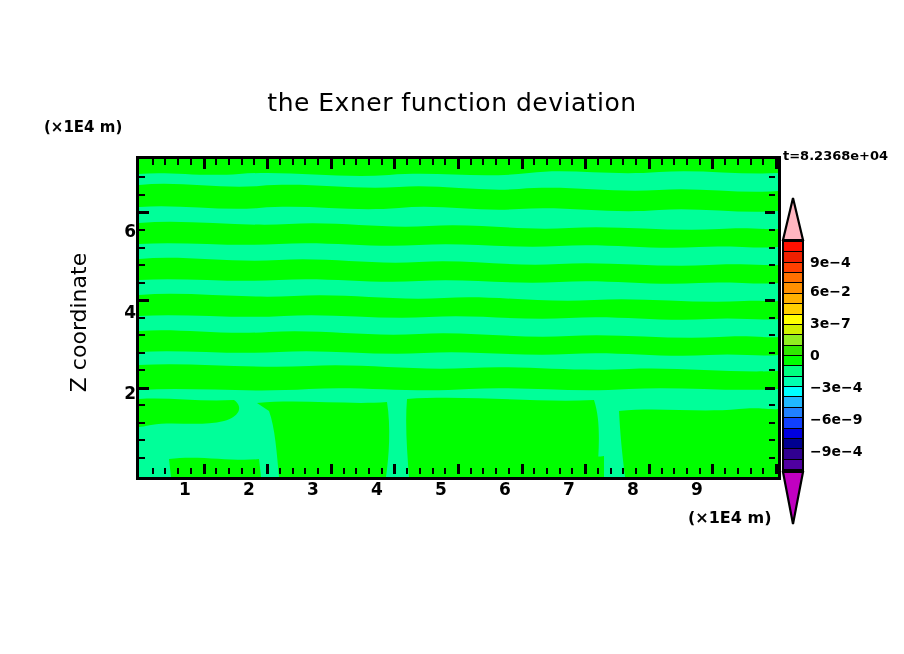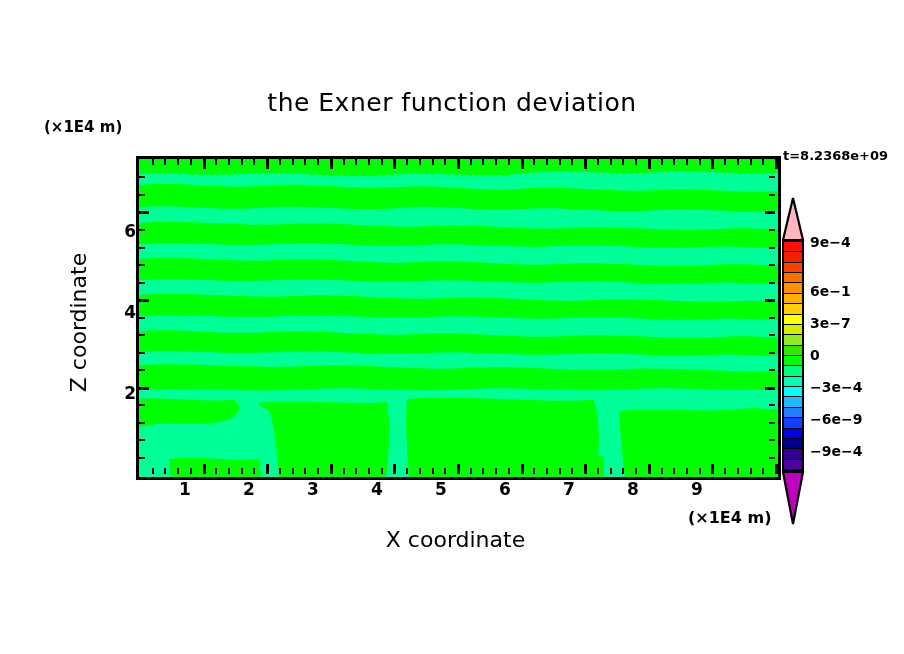--- a/index.html
+++ b/index.html
@@ -46,21 +46,21 @@
          font-family:"DejaVu Sans",sans-serif;}
   #cbbox{position:absolute;left:2px;top:43px;width:22px;height:232px;border:2px solid #000;box-sizing:border-box;}
 </style>
 </head>
 <body>
 
 <div id="stage">
 
   <div class="txt" id="title">the Exner function deviation</div>
   <div class="txt" id="zunit">(×1E4 m)</div>
-  <div class="txt" id="tstamp">t=8.2368e+09</div>
+  <div class="txt" id="tstamp">t=8.2368e+04</div>
 
   <div id="plotframe">
     <div id="fieldclip">
       <svg width="639" height="318" viewBox="0 0 639 318" preserveAspectRatio="none">
         <rect x="0" y="0" width="639" height="318" fill="#00ff99"></rect>
         <g fill="#00ff00">
           <path d="M0,0 L639,0 L639,14 C600,16 560,10 520,13 C470,17 430,9 390,14
                    C340,20 300,12 250,16 C200,20 150,11 100,15 C60,18 30,12 0,15 Z"></path>
           <path d="M0,26 C40,22 80,30 120,27 C170,23 210,31 260,28 C300,25 340,33 380,30
                    C430,26 470,34 520,31 C560,28 600,35 639,32 L639,52
@@ -113,21 +113,20 @@
   <div class="txt xtlab" style="left:421px;">5</div>
   <div class="txt xtlab" style="left:485px;">6</div>
   <div class="txt xtlab" style="left:549px;">7</div>
   <div class="txt xtlab" style="left:613px;">8</div>
   <div class="txt xtlab" style="left:677px;">9</div>
 
   <div class="txt ytlab" style="top:383px;">2</div>
   <div class="txt ytlab" style="top:302px;">4</div>
   <div class="txt ytlab" style="top:221px;">6</div>
 
-  <div class="txt" id="xlabel">X coordinate</div>
   <div class="txt" id="ylabel">Z coordinate</div>
   <div class="txt" id="xunit">(×1E4 m)</div>
 
   <div id="cbwrap">
     <svg width="26" height="46" style="position:absolute;left:0;top:0;">
       <polygon points="13,2 23,44 3,44" fill="#ffb6c1" stroke="#000" stroke-width="2.2"></polygon>
     </svg>
     <div id="cbbands">
         <div class="cbband" style="top: 45px; height: 10.9636px; background: rgb(255, 16, 0); border-top: 1px solid rgb(0, 0, 0);"></div>
         <div class="cbband" style="top: 55.3636px; height: 10.9636px; background: rgb(240, 32, 0); border-top: 1px solid rgb(0, 0, 0);"></div>
@@ -150,22 +149,22 @@
         <div class="cbband" style="top: 231.545px; height: 10.9636px; background: rgb(0, 0, 224); border-top: 1px solid rgb(0, 0, 0);"></div>
         <div class="cbband" style="top: 241.909px; height: 10.9636px; background: rgb(0, 0, 144); border-top: 1px solid rgb(0, 0, 0);"></div>
         <div class="cbband" style="top: 252.273px; height: 10.9636px; background: rgb(48, 0, 144); border-top: 1px solid rgb(0, 0, 0);"></div>
         <div class="cbband" style="top: 262.636px; height: 10.9636px; background: rgb(80, 0, 160); border-top: 1px solid rgb(0, 0, 0);"></div>
       </div>
     <div id="cbbox"></div>
     <svg width="26" height="56" style="position:absolute;left:0;top:274px;">
       <polygon points="13,54 23,2 3,2" fill="#c000c0" stroke="#000" stroke-width="2.2"></polygon>
     </svg>
     <div id="cblabels">
-        <div class="cblab" style="top: 38px;">9e−4</div>
-        <div class="cblab" style="top: 87px;">6e−1</div>
+        <div class="cblab" style="top: 58px;">9e−4</div>
+        <div class="cblab" style="top: 87px;">6e−2</div>
         <div class="cblab" style="top: 119px;">3e−7</div>
         <div class="cblab" style="top: 151px;">0</div>
         <div class="cblab" style="top: 183px;">−3e−4</div>
         <div class="cblab" style="top: 215px;">−6e−9</div>
         <div class="cblab" style="top: 247px;">−9e−4</div>
       </div>
   </div>
 
 <div class="tick" style="left: 152px; top: 468px; width: 2px; height: 6px;"></div>
     <div class="tick" style="left: 152px; top: 159px; width: 2px; height: 6px;"></div>

